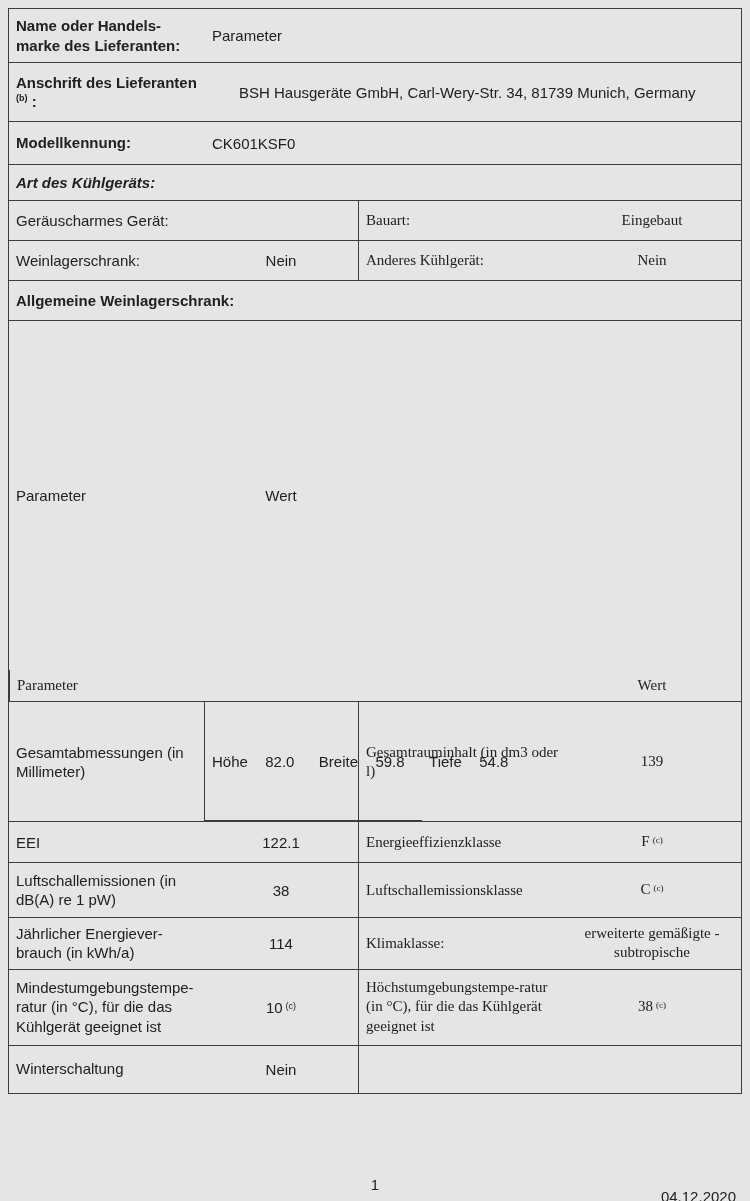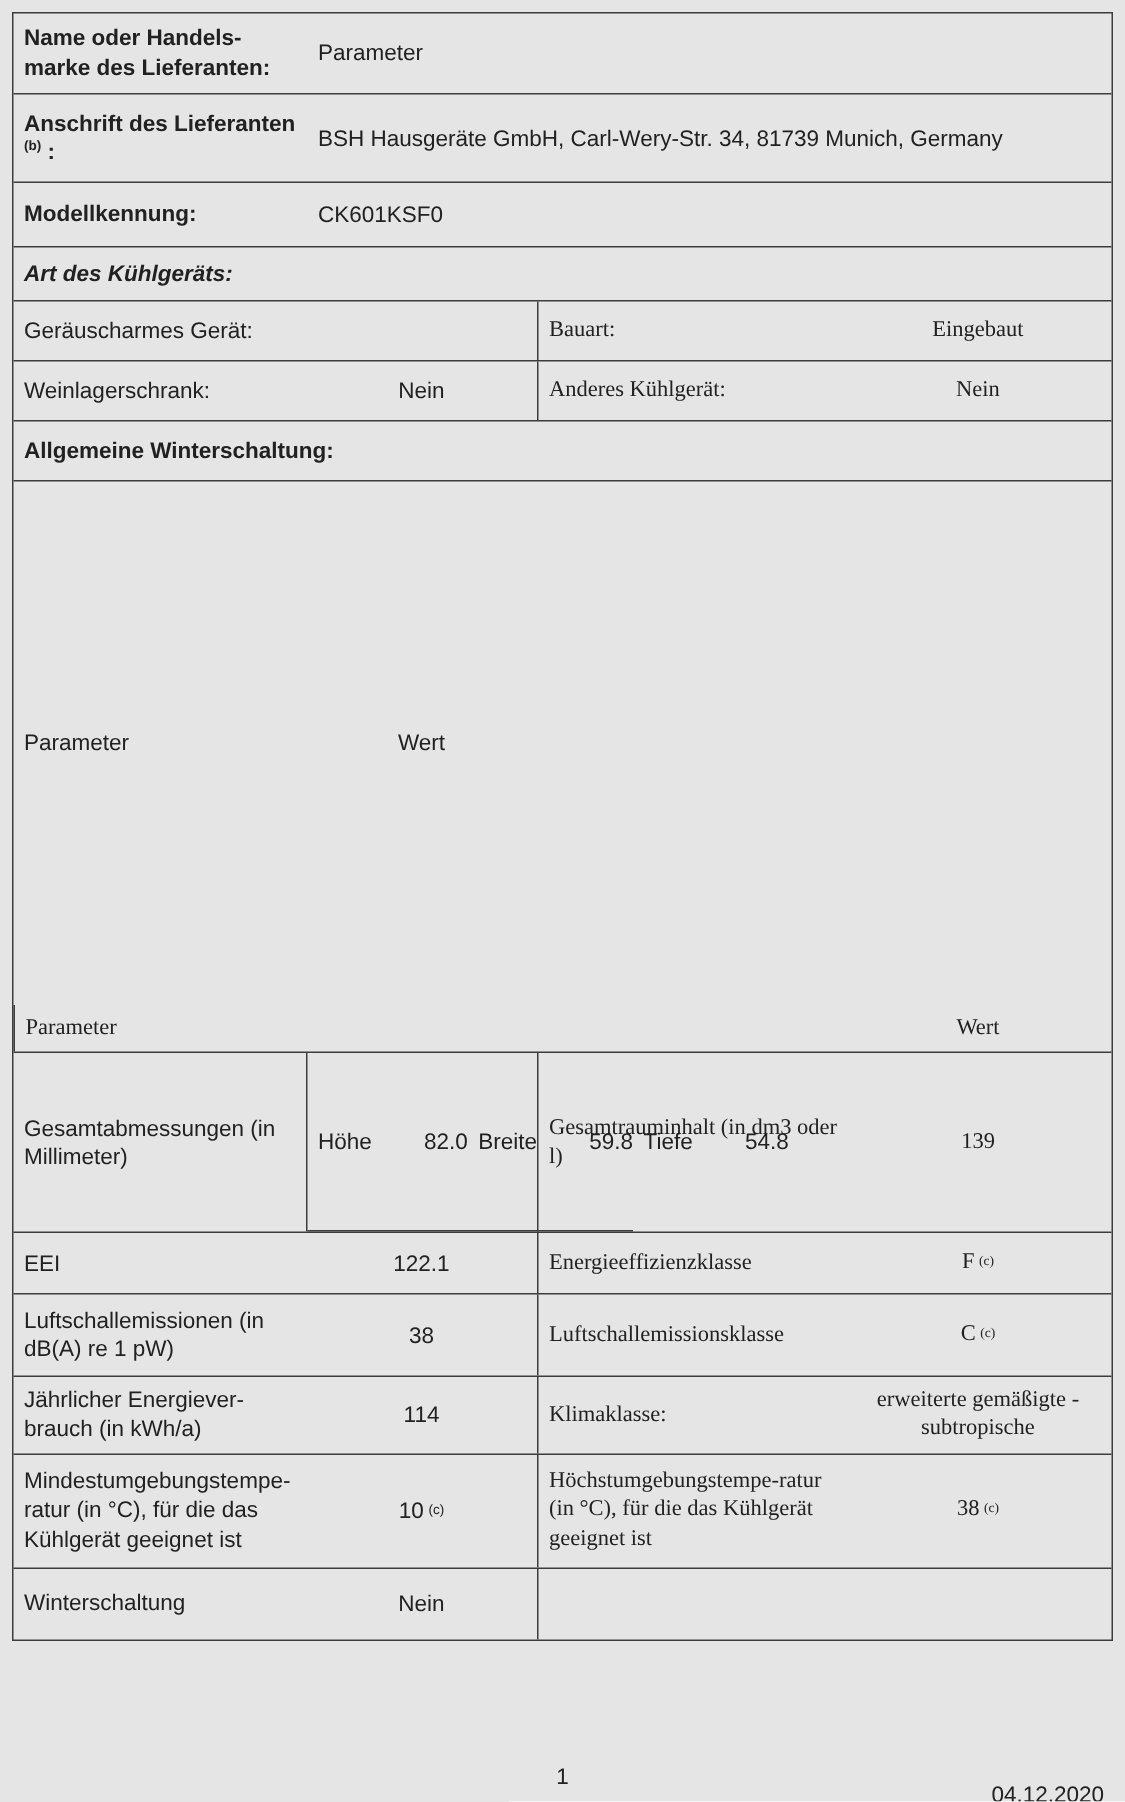--- a/index.html
+++ b/index.html
@@ -98,35 +98,35 @@
     border-bottom: 1.5px solid #3c3c3c;
   }
   .subrow:last-child { border-bottom: none; }
   .subname {
     flex: 1 1 auto;
     padding-left: 7px;
   }
   .subvalue {
     width: 64px;
     flex: 0 0 64px;
-    text-align: right;
+    text-align: center;
   }
   sup.fn {
     font-size: 9px;
     margin-left: 3px;
     position: relative;
     top: -1px;
   }
   sup.fn-label {
     font-size: 9px;
     font-weight: bold;
   }
   
   .r1 { min-height: 54px; }
-  .r2 { min-height: 59px; }
+  .r2 { min-height: 59px; gap: 27px; }
   .r3 { min-height: 43px; }
   .r4 { min-height: 36px; font-style: italic; }
   .r5 { min-height: 40px; }
   .r6 { min-height: 40px; }
   .r7 { min-height: 40px; }
   .r8 { min-height: 42px; flex-direction: column; }
   .r9 { min-height: 120px; }
   .r10 { min-height: 41px; }
   .r11 { min-height: 55px; }
   .r12 { min-height: 51px; }
@@ -194,21 +194,21 @@
         <div class="half-label">Weinlagerschrank:</div>
         <div class="val-left">Nein</div>
       </div>
       <div class="half-right">
         <div class="half-label">Anderes Kühlgerät:</div>
         <div class="val-right">Nein</div>
       </div>
     </div>
 
     <div class="row r7">
-      <div class="section-head">Allgemeine Winterschaltung:</div>
+      <div class="section-head">Allgemeine Weinlagerschrank:</div>
     </div>
 
     <div class="row r8">
       <div class="half-left">
         <div class="half-label">Parameter</div>
         <div class="val-left">Wert</div>
       </div>
       <div class="half-right">
         <div class="half-label">Parameter</div>
         <div class="val-right">Wert</div>

